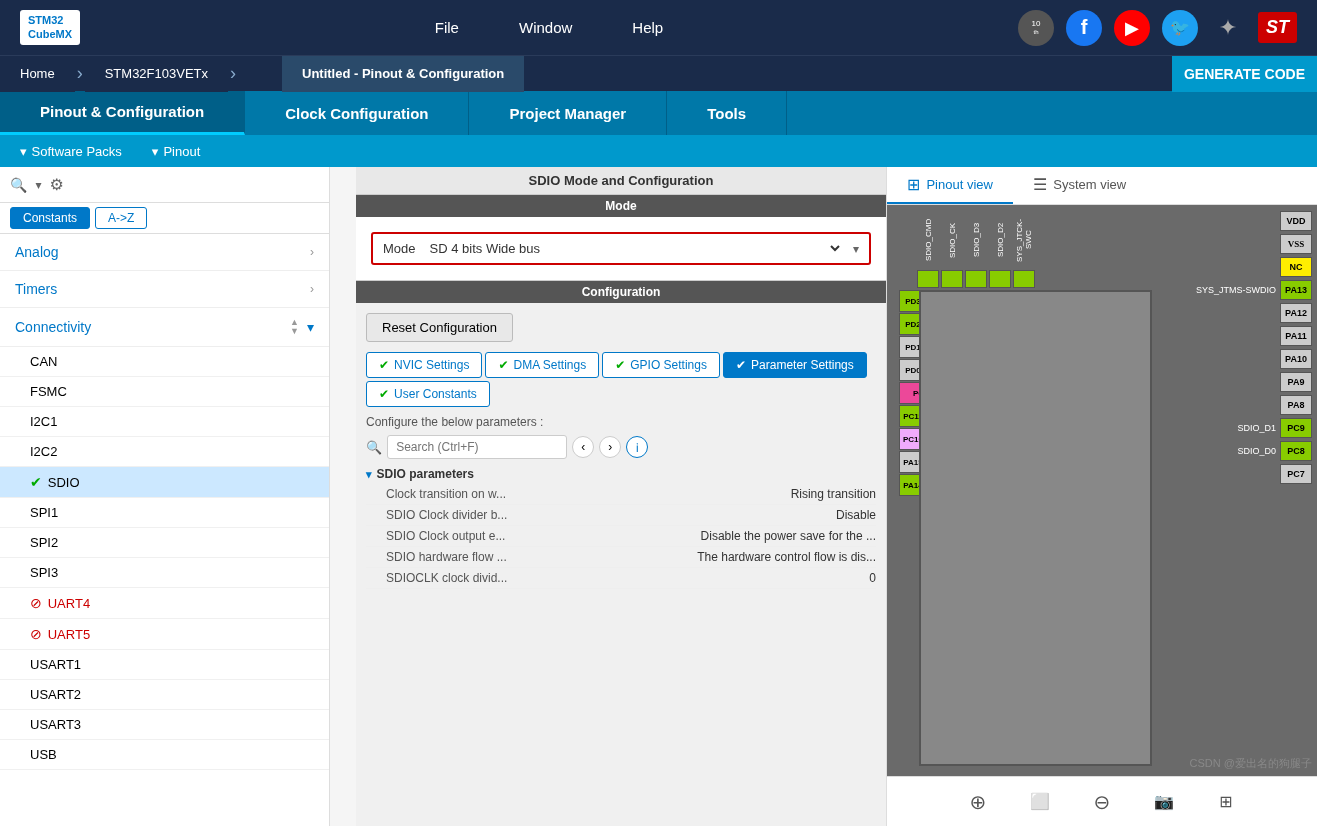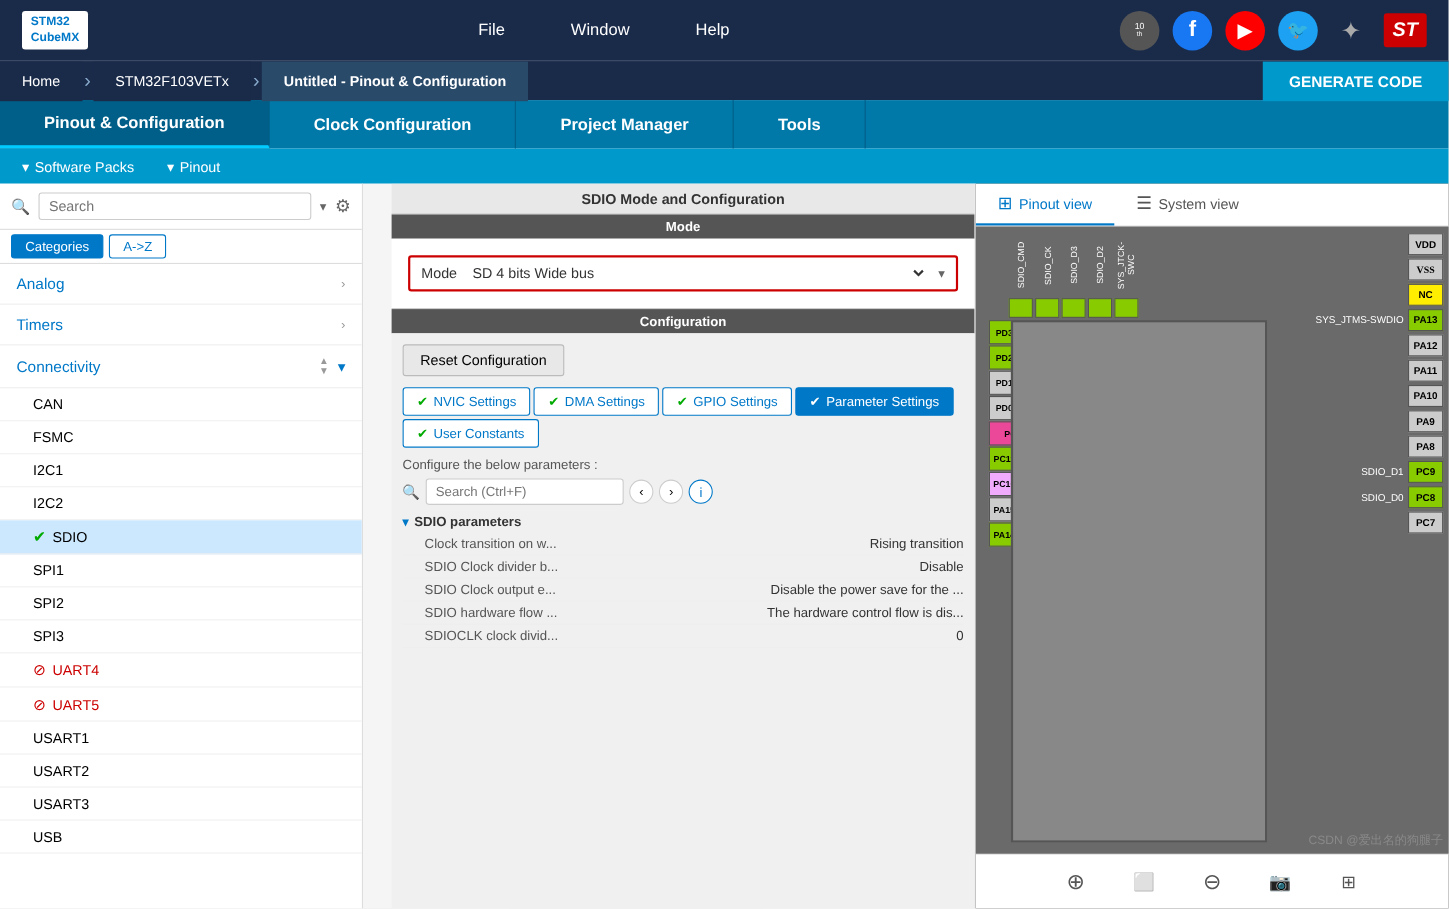--- a/index.html
+++ b/index.html
@@ -43,33 +43,34 @@
       height: 36px;
       padding: 0 20px;
       color: white;
       font-size: 13px;
       position: relative;
       background: #1a2b4a;
     }
     .breadcrumb-item.active {
       background: #2a4a6a;
       font-weight: bold;
+      margin-left: 44px;
     }
     .breadcrumb-arrow {
       color: #88aacc;
       font-size: 18px;
       padding: 0 2px;
     }
     .generate-btn {
       margin-left: auto;
       background: #0099cc;
       color: white;
       font-weight: bold;
       font-size: 14px;
-      padding: 6px 24px;
+      padding: 6px 12px;
       border: none;
       cursor: pointer;
       height: 36px;
     }
 
     
     .tab-bar {
       display: flex;
       background: #0078a8;
       height: 44px;
@@ -472,26 +473,25 @@
     <span>▾</span>
     <span>Pinout</span>
   </div>
 </div>
 
 <div class="main-content">
 
   <div class="sidebar">
     <div class="sidebar-search">
       <span class="search-icon">🔍</span>
-      <input type="text" placeholder="Search" style="">
       <span class="dropdown-arrow">▾</span>
       <span class="gear-icon">⚙</span>
     </div>
     <div class="sidebar-tabs">
-      <div class="sidebar-tab active">Categories</div>
+      <div class="sidebar-tab active">Constants</div>
       <div class="sidebar-tab">A-&gt;Z</div>
     </div>
     <div class="sidebar-list">
       <div class="sidebar-category expandable">
         <span>Analog</span>
         <span class="expand-icon">›</span>
       </div>
       <div class="sidebar-category expandable">
         <span>Timers</span>
         <span class="expand-icon">›</span>

